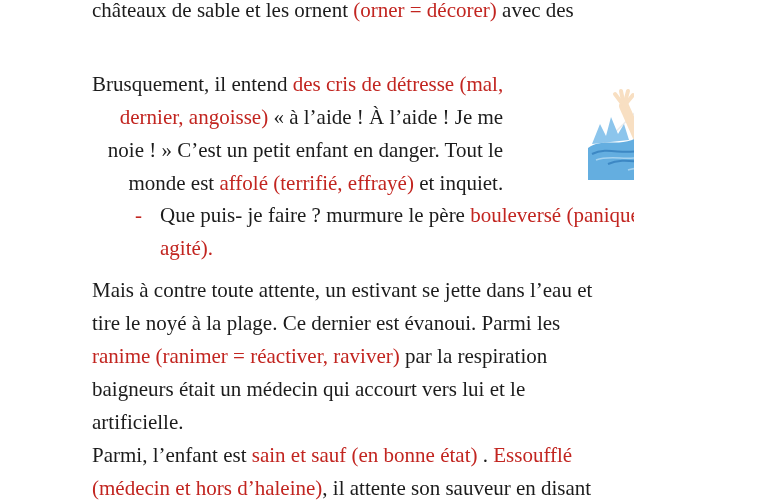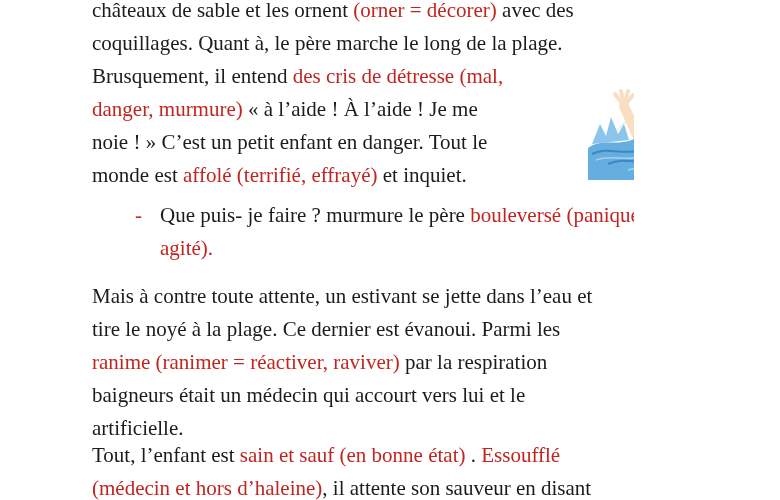--- a/index.html
+++ b/index.html
@@ -20,48 +20,47 @@
   .bullet-dash{width:25px;flex:0 0 25px;color:var(--accent,#c22520);}
   .illus{position:absolute;}
 </style>
 </head>
 <body>
 
 <div class="page">
 
   <div class="para" style="left:92px;top:-6px;">
       <div class="tline"><span>châteaux de sable et les ornent </span><span class="red">(orner = décorer)</span><span> avec des</span></div>
-      <div class="tline"><span>coquillages. Quant à, le père marche le long de la plage.</span></div>
     </div>
 
-  <div class="para" style="left:92px;top:60px;">
+  <div class="para" style="left:92px;top:68px;text-align:right;">
       <div class="tline"><span>Brusquement, il entend </span><span class="red">des cris de détresse (mal,</span></div>
-      <div class="tline"><span class="red">danger, murmure)</span><span> « à l’aide ! À l’aide ! Je me</span></div>
+      <div class="tline"><span class="red">dernier, angoisse)</span><span> « à l’aide ! À l’aide ! Je me</span></div>
       <div class="tline"><span>noie ! » C’est un petit enfant en danger. Tout le</span></div>
       <div class="tline"><span>monde est </span><span class="red">affolé (terrifié, effrayé)</span><span> et inquiet.</span></div>
     </div>
 
   <div class="para bullet-row" style="left:135px;top:199px;">
     <span class="bullet-dash">-</span>
     <div>
         <div class="tline"><span>Que puis- je faire ? murmure le père </span><span class="red">bouleversé (paniqué,</span></div>
         <div class="tline"><span class="red">agité).</span></div>
       </div>
   </div>
 
-  <div class="para" style="left:92px;top:280px;">
+  <div class="para" style="left:92px;top:274px;">
       <div class="tline"><span>Mais à contre toute attente, un estivant se jette dans l’eau et</span></div>
       <div class="tline"><span>tire le noyé à la plage. Ce dernier est évanoui. Parmi les</span></div>
       <div class="tline"><span class="red">ranime (ranimer = réactiver, raviver)</span><span> par la respiration</span></div>
       <div class="tline"><span>baigneurs était un médecin qui accourt vers lui et le</span></div>
       <div class="tline"><span>artificielle.</span></div>
     </div>
 
   <div class="para" style="left:92px;top:439px;">
-      <div class="tline"><span>Tout, l’enfant est </span><span class="red">sain et sauf (en bonne état)</span><span> . </span><span class="red">Essoufflé</span></div>
+      <div class="tline"><span>Parmi, l’enfant est </span><span class="red">sain et sauf (en bonne état)</span><span> . </span><span class="red">Essoufflé</span></div>
       <div class="tline"><span class="red">(médecin et hors d’haleine)</span><span>, il attente son sauveur en disant</span></div>
     </div>
 
   <svg class="illus" style="left:588px;top:84px;" width="150" height="96" viewBox="0 0 150 96">
 
     <g>
       <line x1="5" y1="70" x2="70" y2="6" stroke="#ececec" stroke-width="1.5"></line>
       <line x1="80" y1="92" x2="148" y2="20" stroke="#ececec" stroke-width="1.5"></line>
       <line x1="40" y1="95" x2="118" y2="12" stroke="#f1f1f1" stroke-width="1.2"></line>
     </g>

